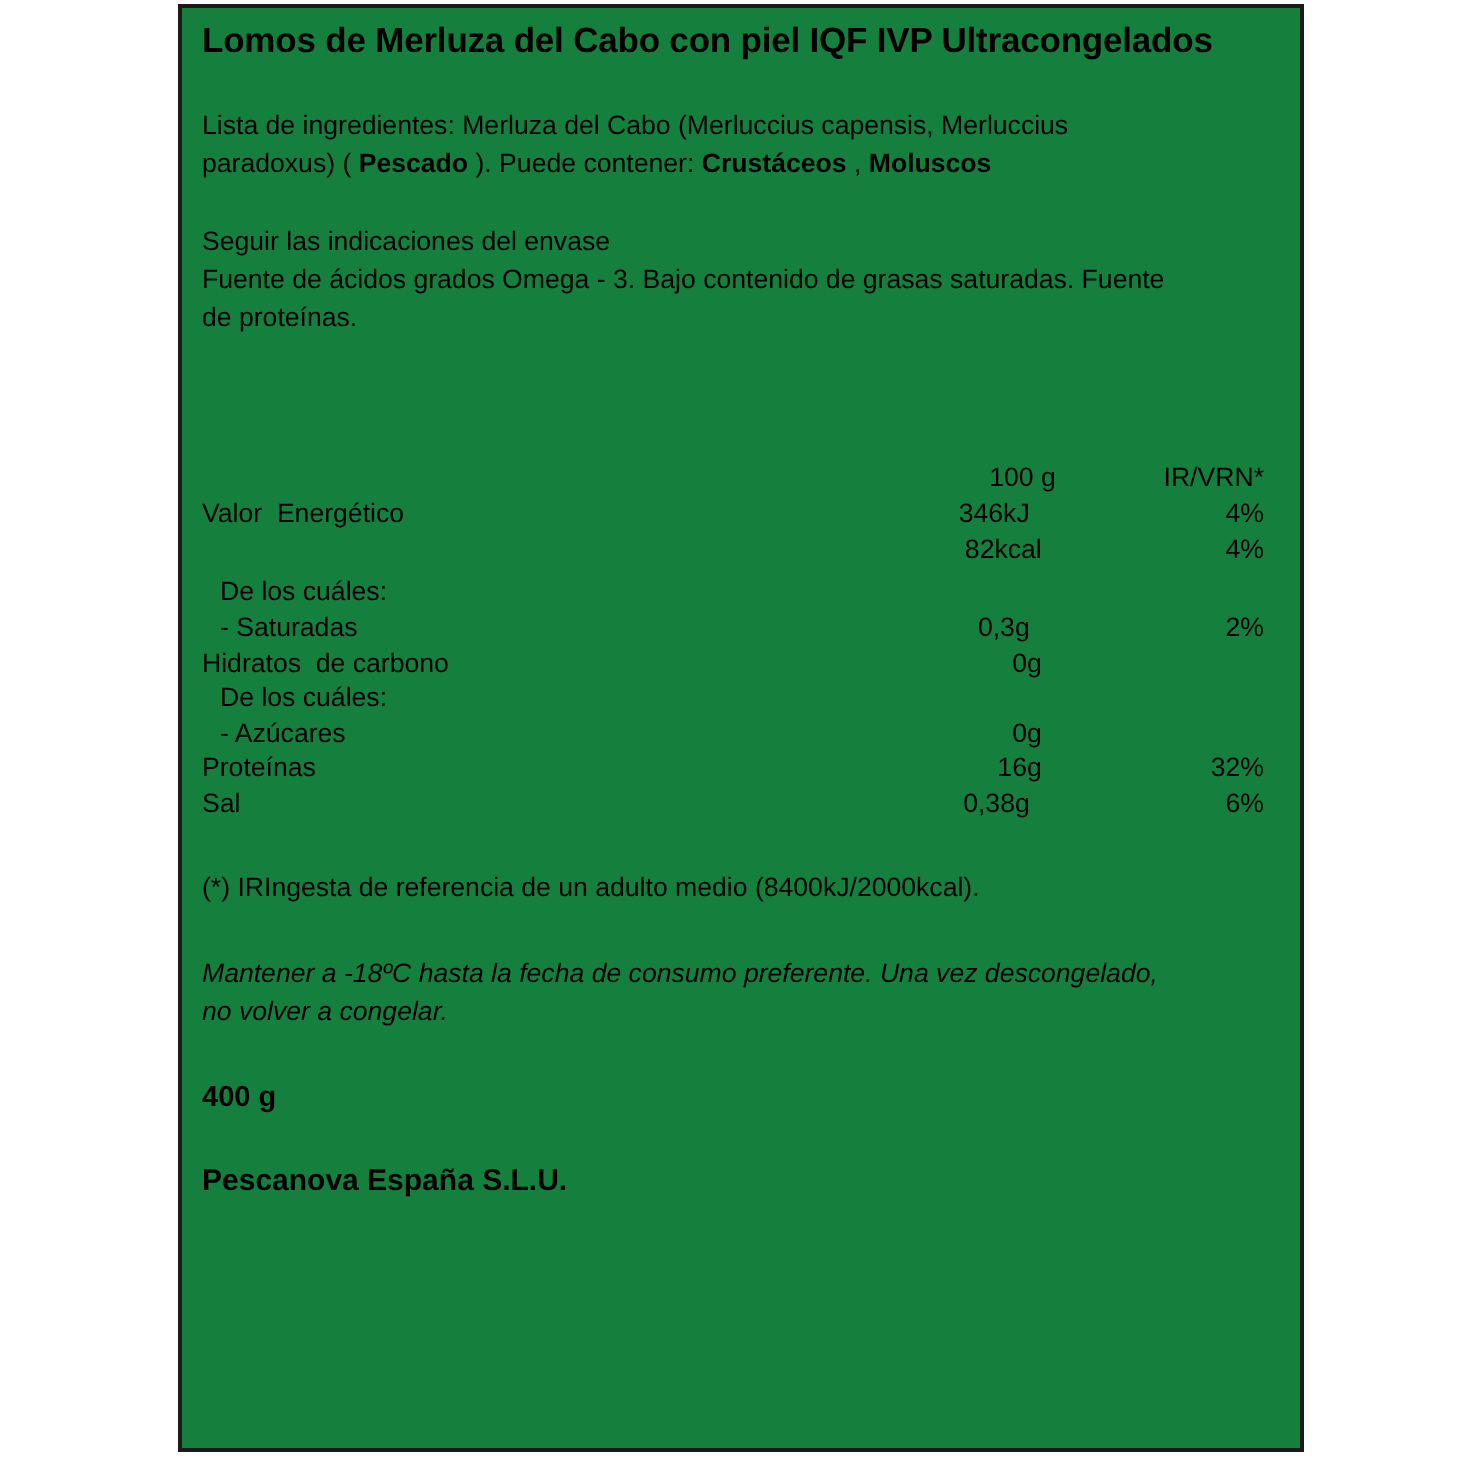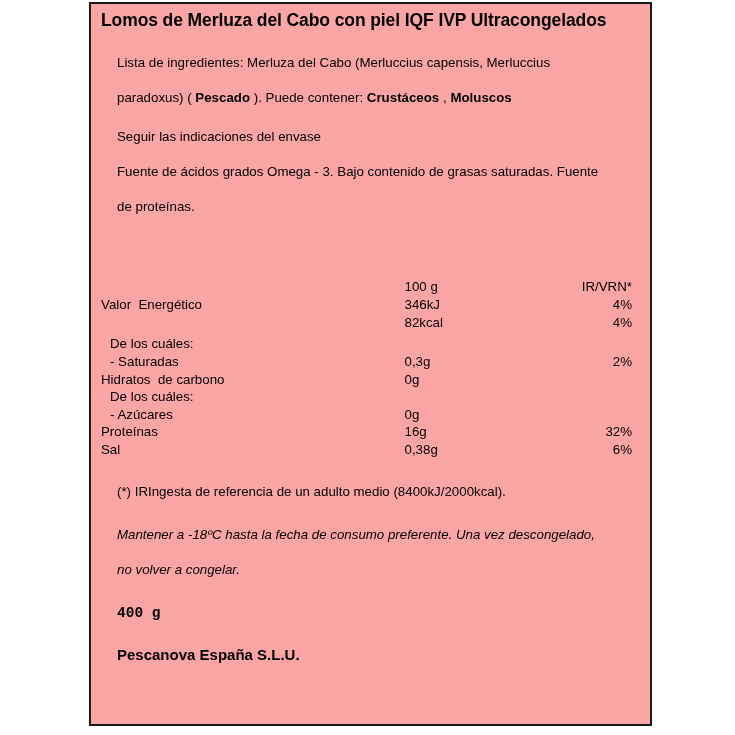--- a/index.html
+++ b/index.html
@@ -16,21 +16,21 @@
   }
 
   #label-frame {
     position: absolute;
     left: 89px;
     top: 2px;
     width: 563px;
     height: 724px;
     border: 2px solid #1a1a1a;
     box-sizing: border-box;
-    background: #fca5a5;
+    background: #15803d;
   }
 
   
   .title-bar {
     padding: 6px 8px 7px 10px;
   }
   .title-text {
     font-size: 17.5px;
     font-weight: bold;
     letter-spacing: -0.1px;
@@ -38,27 +38,27 @@
     white-space: nowrap;
   }
 
   
   .block {
     padding: 0 12px 0 10px;
     font-size: 13.3px;
     line-height: 18.6px;
   }
   .block p {
-    margin: 16px;
+    margin: 0;
   }
   .b-ingredients { margin-top: 17px; }
   .b-handling    { margin-top: 21px; }
   .b-footnote    { margin-top: 24px; }
   .b-storage     { margin-top: 25px; font-style: italic; }
-  .b-weight      { margin-top: 25px; font-family: Liberation Mono, monospace; }
+  .b-weight      { margin-top: 25px; }
   .b-company     { margin-top: 22px; }
 
   strong { font-weight: bold; }
 
   .weight-text {
     font-size: 14.5px;
     font-weight: bold;
   }
   .company-name {
     font-size: 15px;
@@ -81,21 +81,21 @@
     width: 100%;
     table-layout: fixed;
   }
   table.nut td {
     padding: 0;
     vertical-align: top;
     line-height: 17.6px;
     white-space: pre;
   }
   .col-label  { width: 286px; }
-  .col-amount { width: 120px; text-align: left; padding-right: 4px !important; }
+  .col-amount { width: 120px; text-align: right; padding-right: 4px !important; }
   .col-pct    { width: 100px; text-align: right; padding-right: 6px !important; }
 
   tr.head td { padding-bottom: 0.5px; }
   tr.spacer-sm td { height: 4px; line-height: 4px; font-size: 1px; }
 
   .indent1 { padding-left: 9px !important; }
   .nudge-left  { padding-right: 17px !important; }
   .nudge-mid   { padding-right: 11px !important; }
 </style>
 </head>

